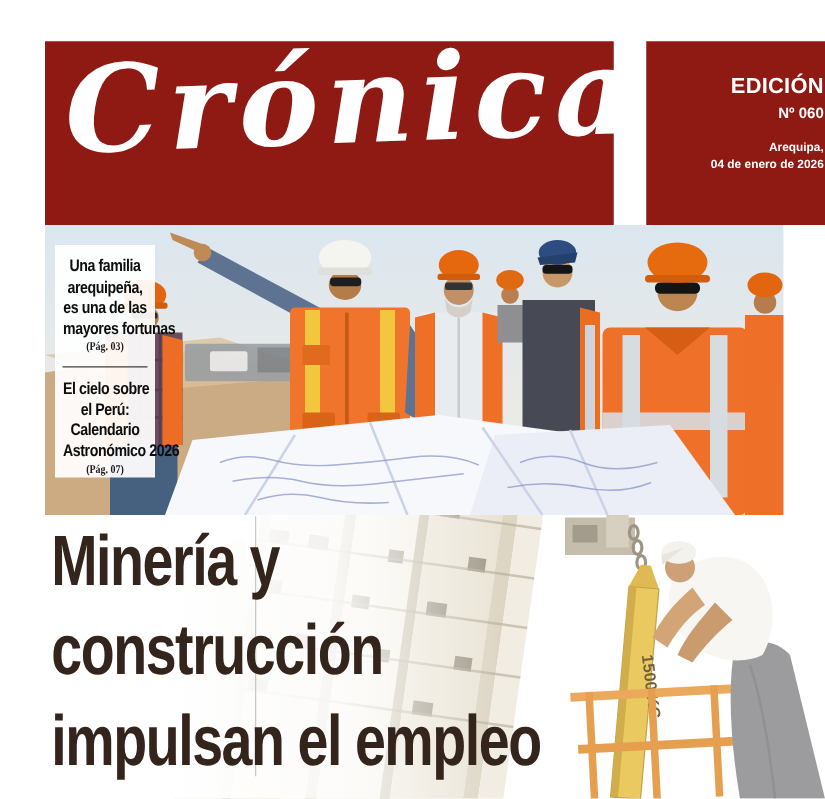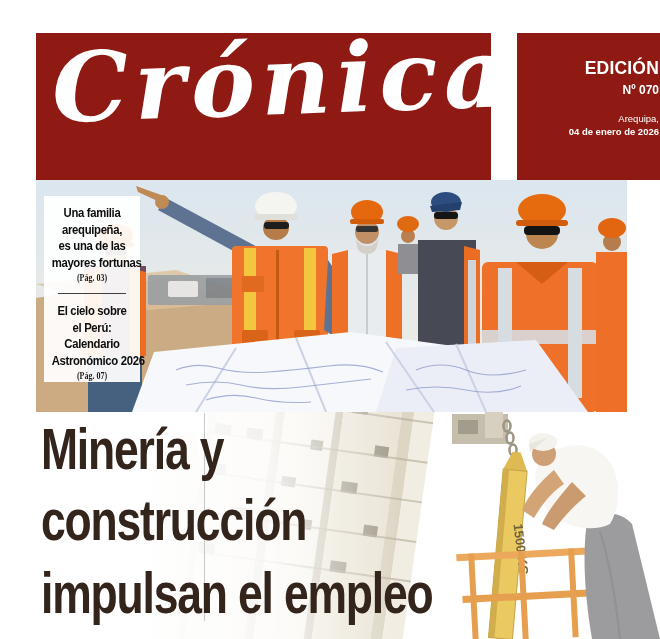--- a/index.html
+++ b/index.html
@@ -14,29 +14,29 @@
       white-space:nowrap;}
   .masthead-tagline{position:absolute;left:104px;bottom:9px;color:#ffffff;
       font-family:"Liberation Serif",serif;font-style:italic;font-weight:bold;
       font-size:18px;white-space:nowrap;}
 
   .edition-box{position:absolute;left:517px;top:33px;width:156px;height:147px;background:#8e1a13;
       display:flex;flex-direction:column;align-items:flex-end;box-sizing:border-box;
       padding:24px 14px 0 0;color:#ffffff;}
   .ed-line{font-weight:bold;font-size:17.5px;line-height:1.32;letter-spacing:.2px;}
   .ed-num{font-weight:bold;font-size:12px;margin-top:3px;}
-  .ed-place{font-weight:normal;font-size:9.5px;margin-top:16px;line-height:1.35;text-align:center;}
+  .ed-place{font-weight:bold;font-size:9.5px;margin-top:16px;line-height:1.35;text-align:center;}
   .ed-date{font-weight:bold;font-size:9.5px;line-height:1.35;margin-left:36px;}
 
   
   .top-photo{position:absolute;left:36px;top:180px;width:591px;height:232px;overflow:hidden;}
   .top-photo svg{display:block;}
 
   
-  .teaser-panel{position:absolute;left:44px;top:196px;width:96px;height:186px;
+  .teaser-panel{position:absolute;left:44px;top:196px;width:80px;height:186px;
       background:rgba(255,255,255,0.93);text-align:center;box-sizing:border-box;padding-top:9px;}
   .condense{transform:scaleX(0.84);transform-origin:50% 0;}
   .t-line{font-weight:bold;font-size:13.5px;line-height:16.5px;color:#0d0d0d;
       letter-spacing:-0.4px;white-space:nowrap;}
   .t-page{font-family:"Liberation Serif",serif;font-weight:bold;font-size:9.5px;color:#1c1c1c;
       margin-top:2px;}
   .t-divider{width:68px;border-top:1.5px solid #3f3f3f;margin:10px auto 9px auto;}
 
   
   .bottom-photo{position:absolute;left:140px;top:412px;width:520px;height:227px;}
@@ -289,21 +289,21 @@
         <div class="t-page">(Pág. 07)</div>
       </div>
     </div>
   </div>
 
   <div class="masthead">
     <div class="masthead-title">Crónica</div>
   </div>
   <div class="edition-box">
     <div class="ed-line">EDICIÓN</div>
-    <div class="ed-num">Nº 070</div>
+    <div class="ed-num">Nº 060</div>
     <div class="ed-place">Arequipa,</div>
     <div class="ed-date">04 de enero de 2026</div>
   </div>
 
   <div class="headline">
     <div class="hl hl1">Minería y</div>
     <div class="hl hl2">construcción</div>
     <div class="hl hl3">impulsan el empleo</div>
   </div>
 

